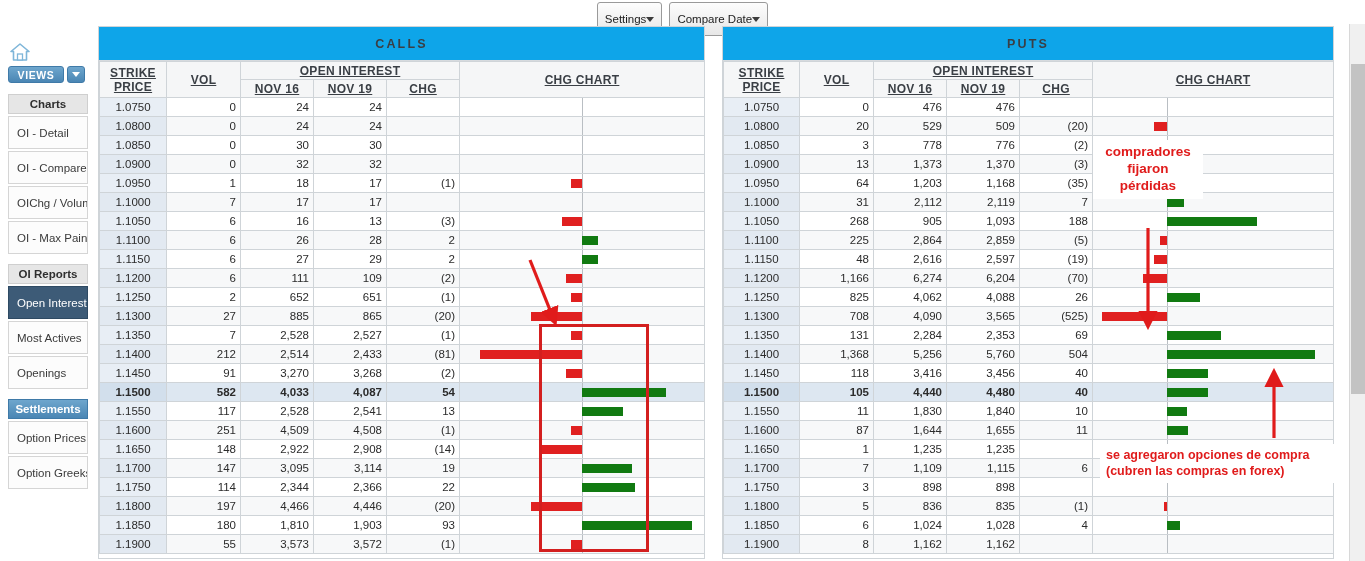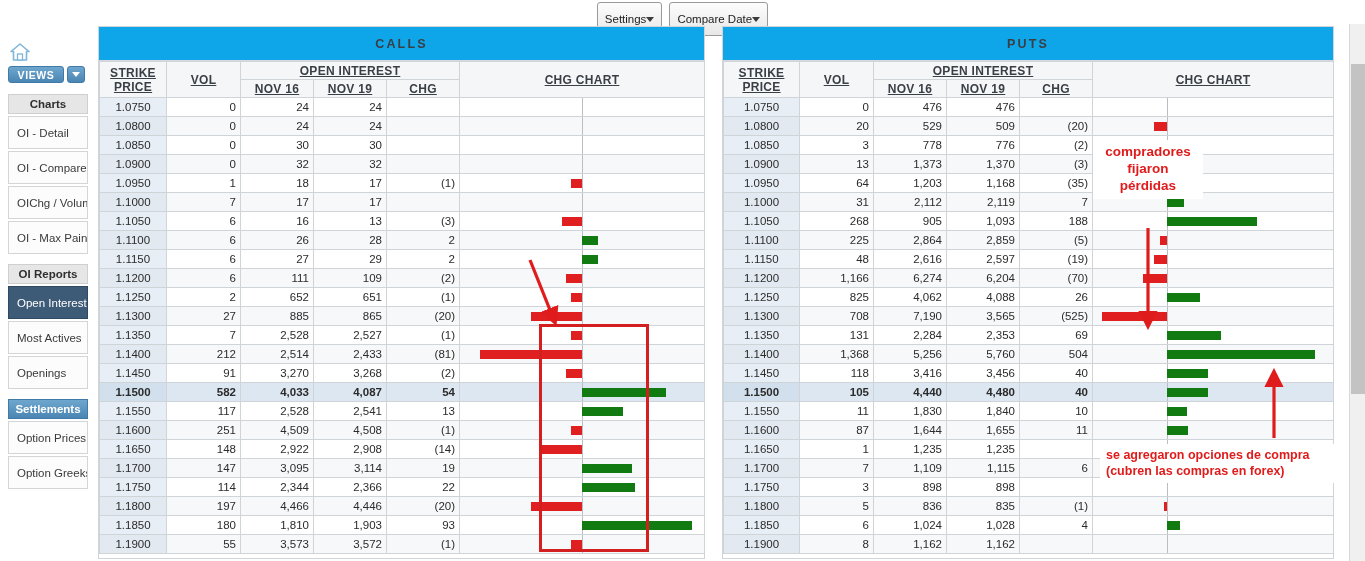--- a/index.html
+++ b/index.html
@@ -707,21 +707,21 @@
             <td class="chart-cell">
               <div class="bar-wrap">
                 <div class="zero-line" style="left: 30%;"></div>
                 <div class="bar up" style="left: 30%; width: 14.4873%;"></div>
               </div>
             </td>
           </tr>
           <tr class="alt">
             <td class="strike">1.1300</td>
             <td class="num">708</td>
-            <td class="num">7,190</td>
+            <td class="num">4,090</td>
             <td class="num">3,565</td>
             <td class="neg">(525)</td>
             <td class="chart-cell">
               <div class="bar-wrap">
                 <div class="zero-line" style="left: 30%;"></div>
                 <div class="bar down" style="left: 2.1%; width: 27.9%;"></div>
               </div>
             </td>
           </tr>
           <tr>

